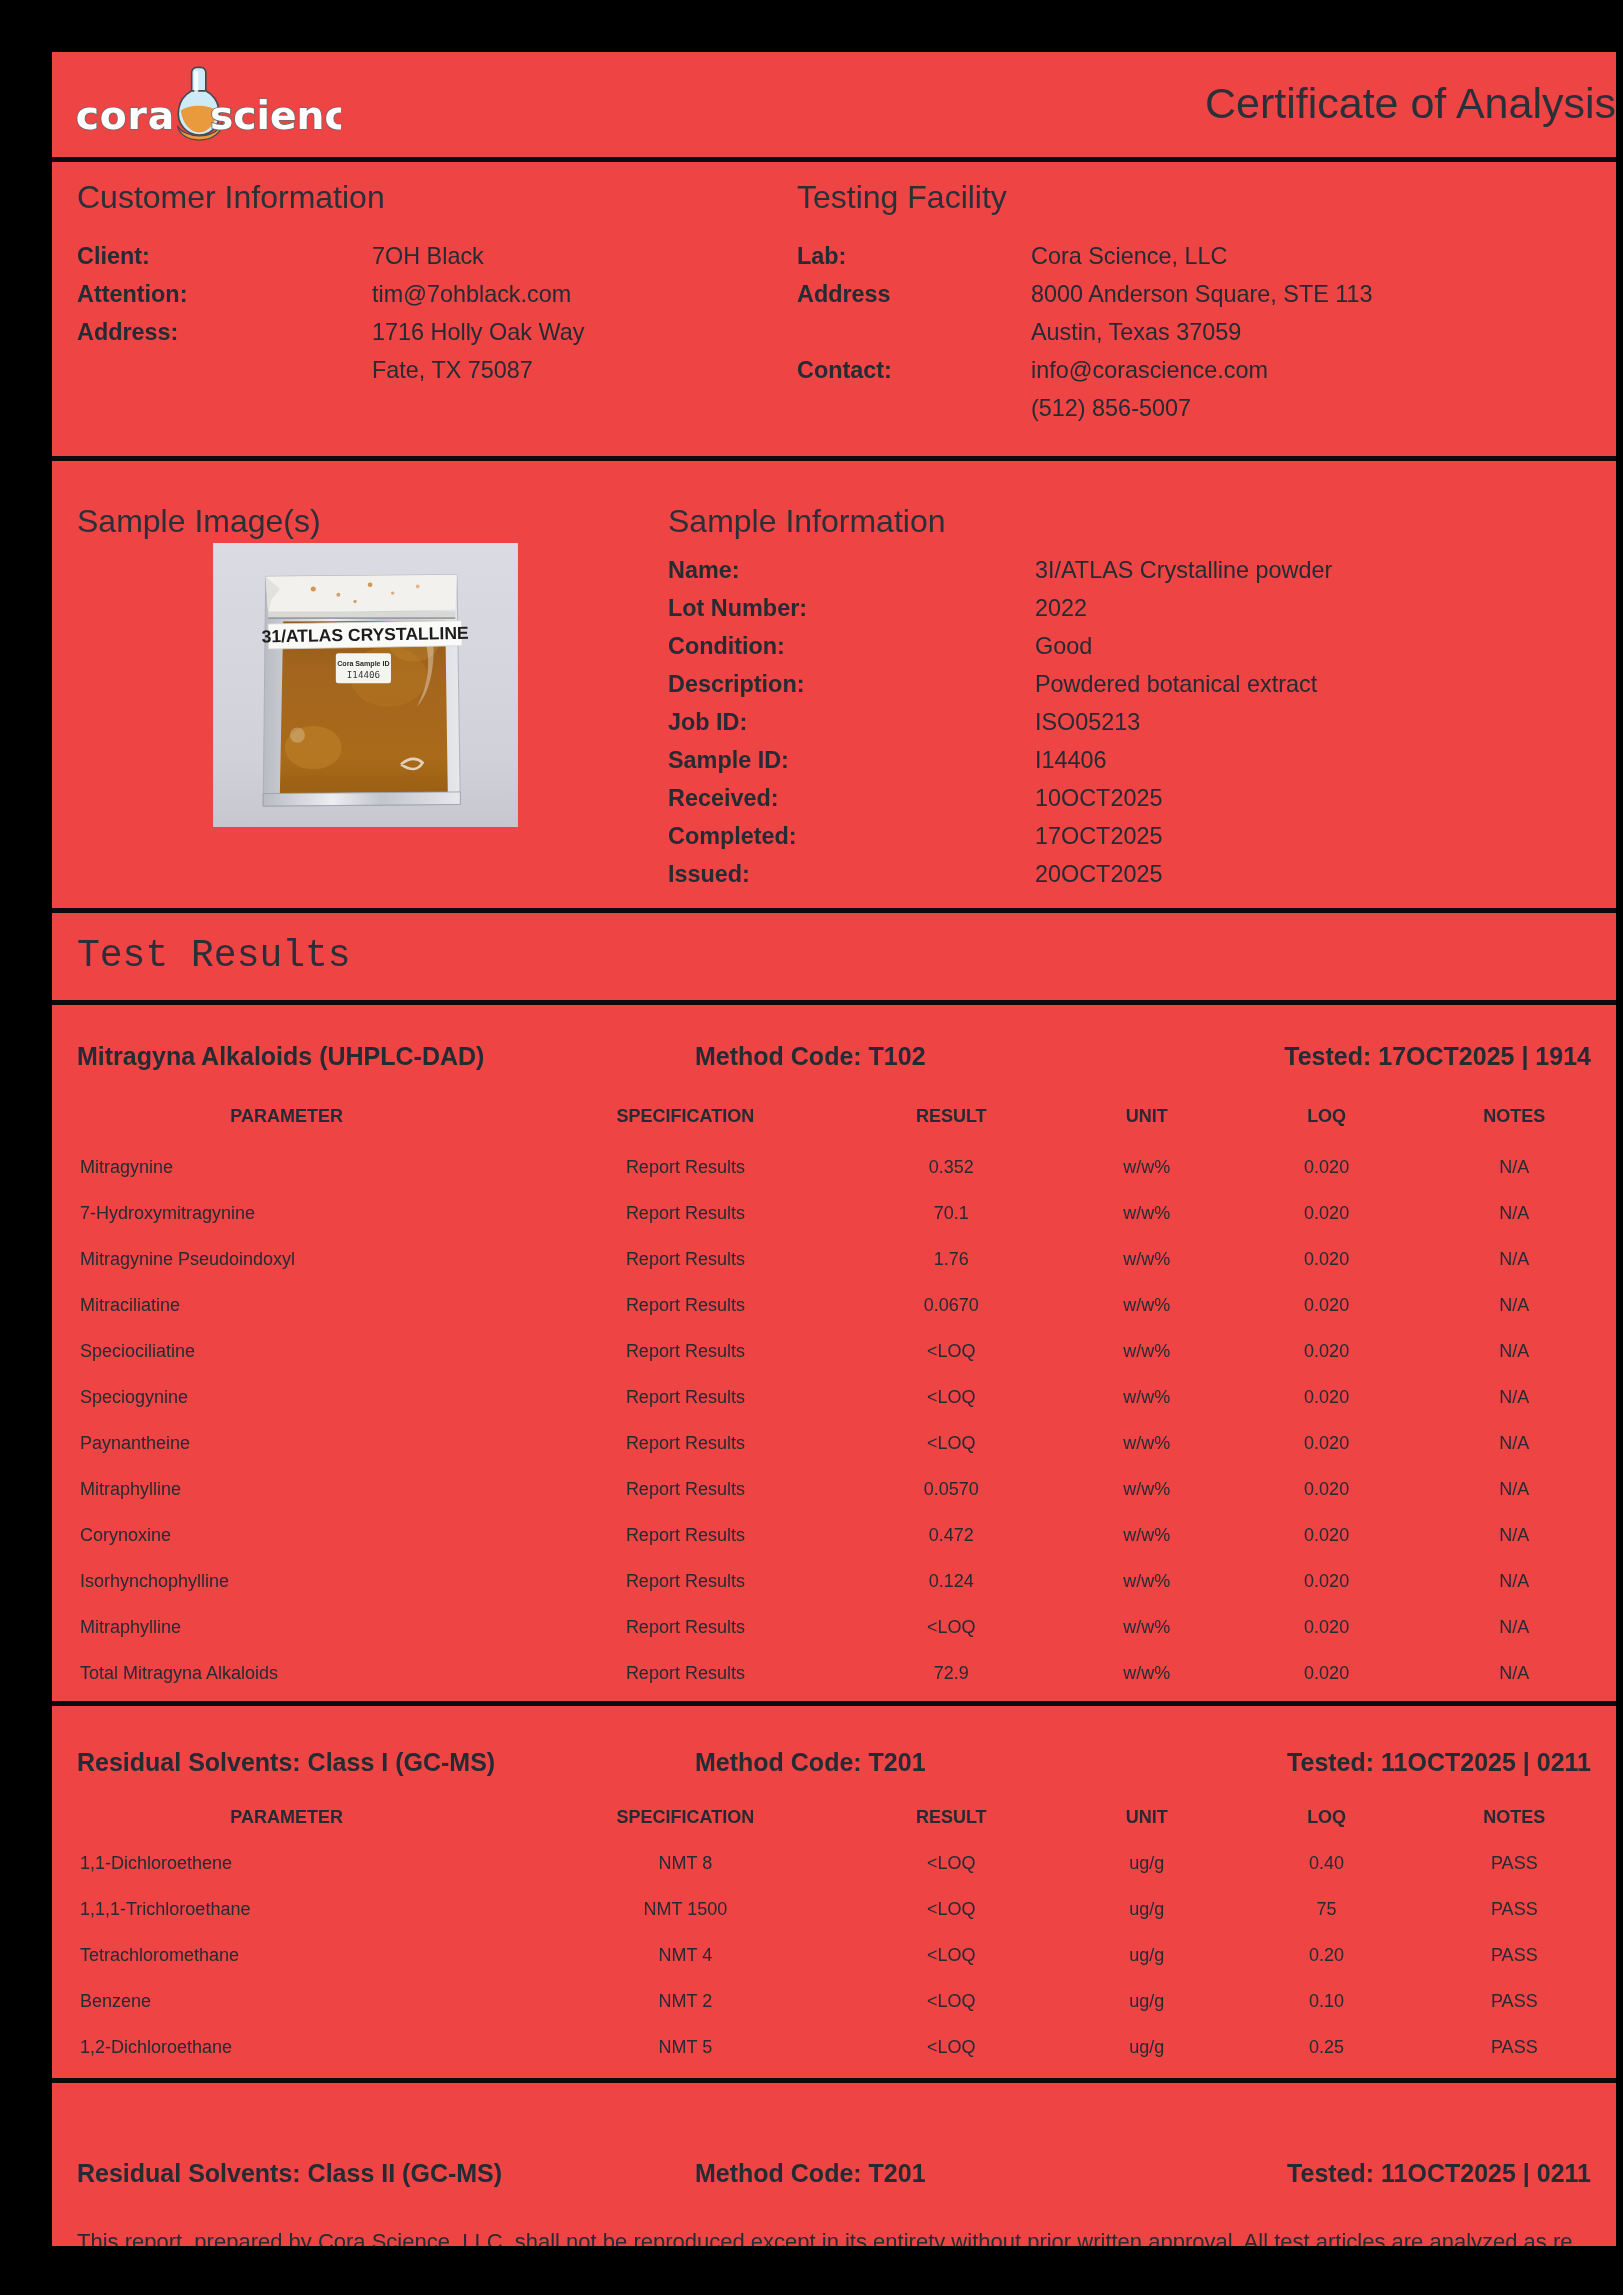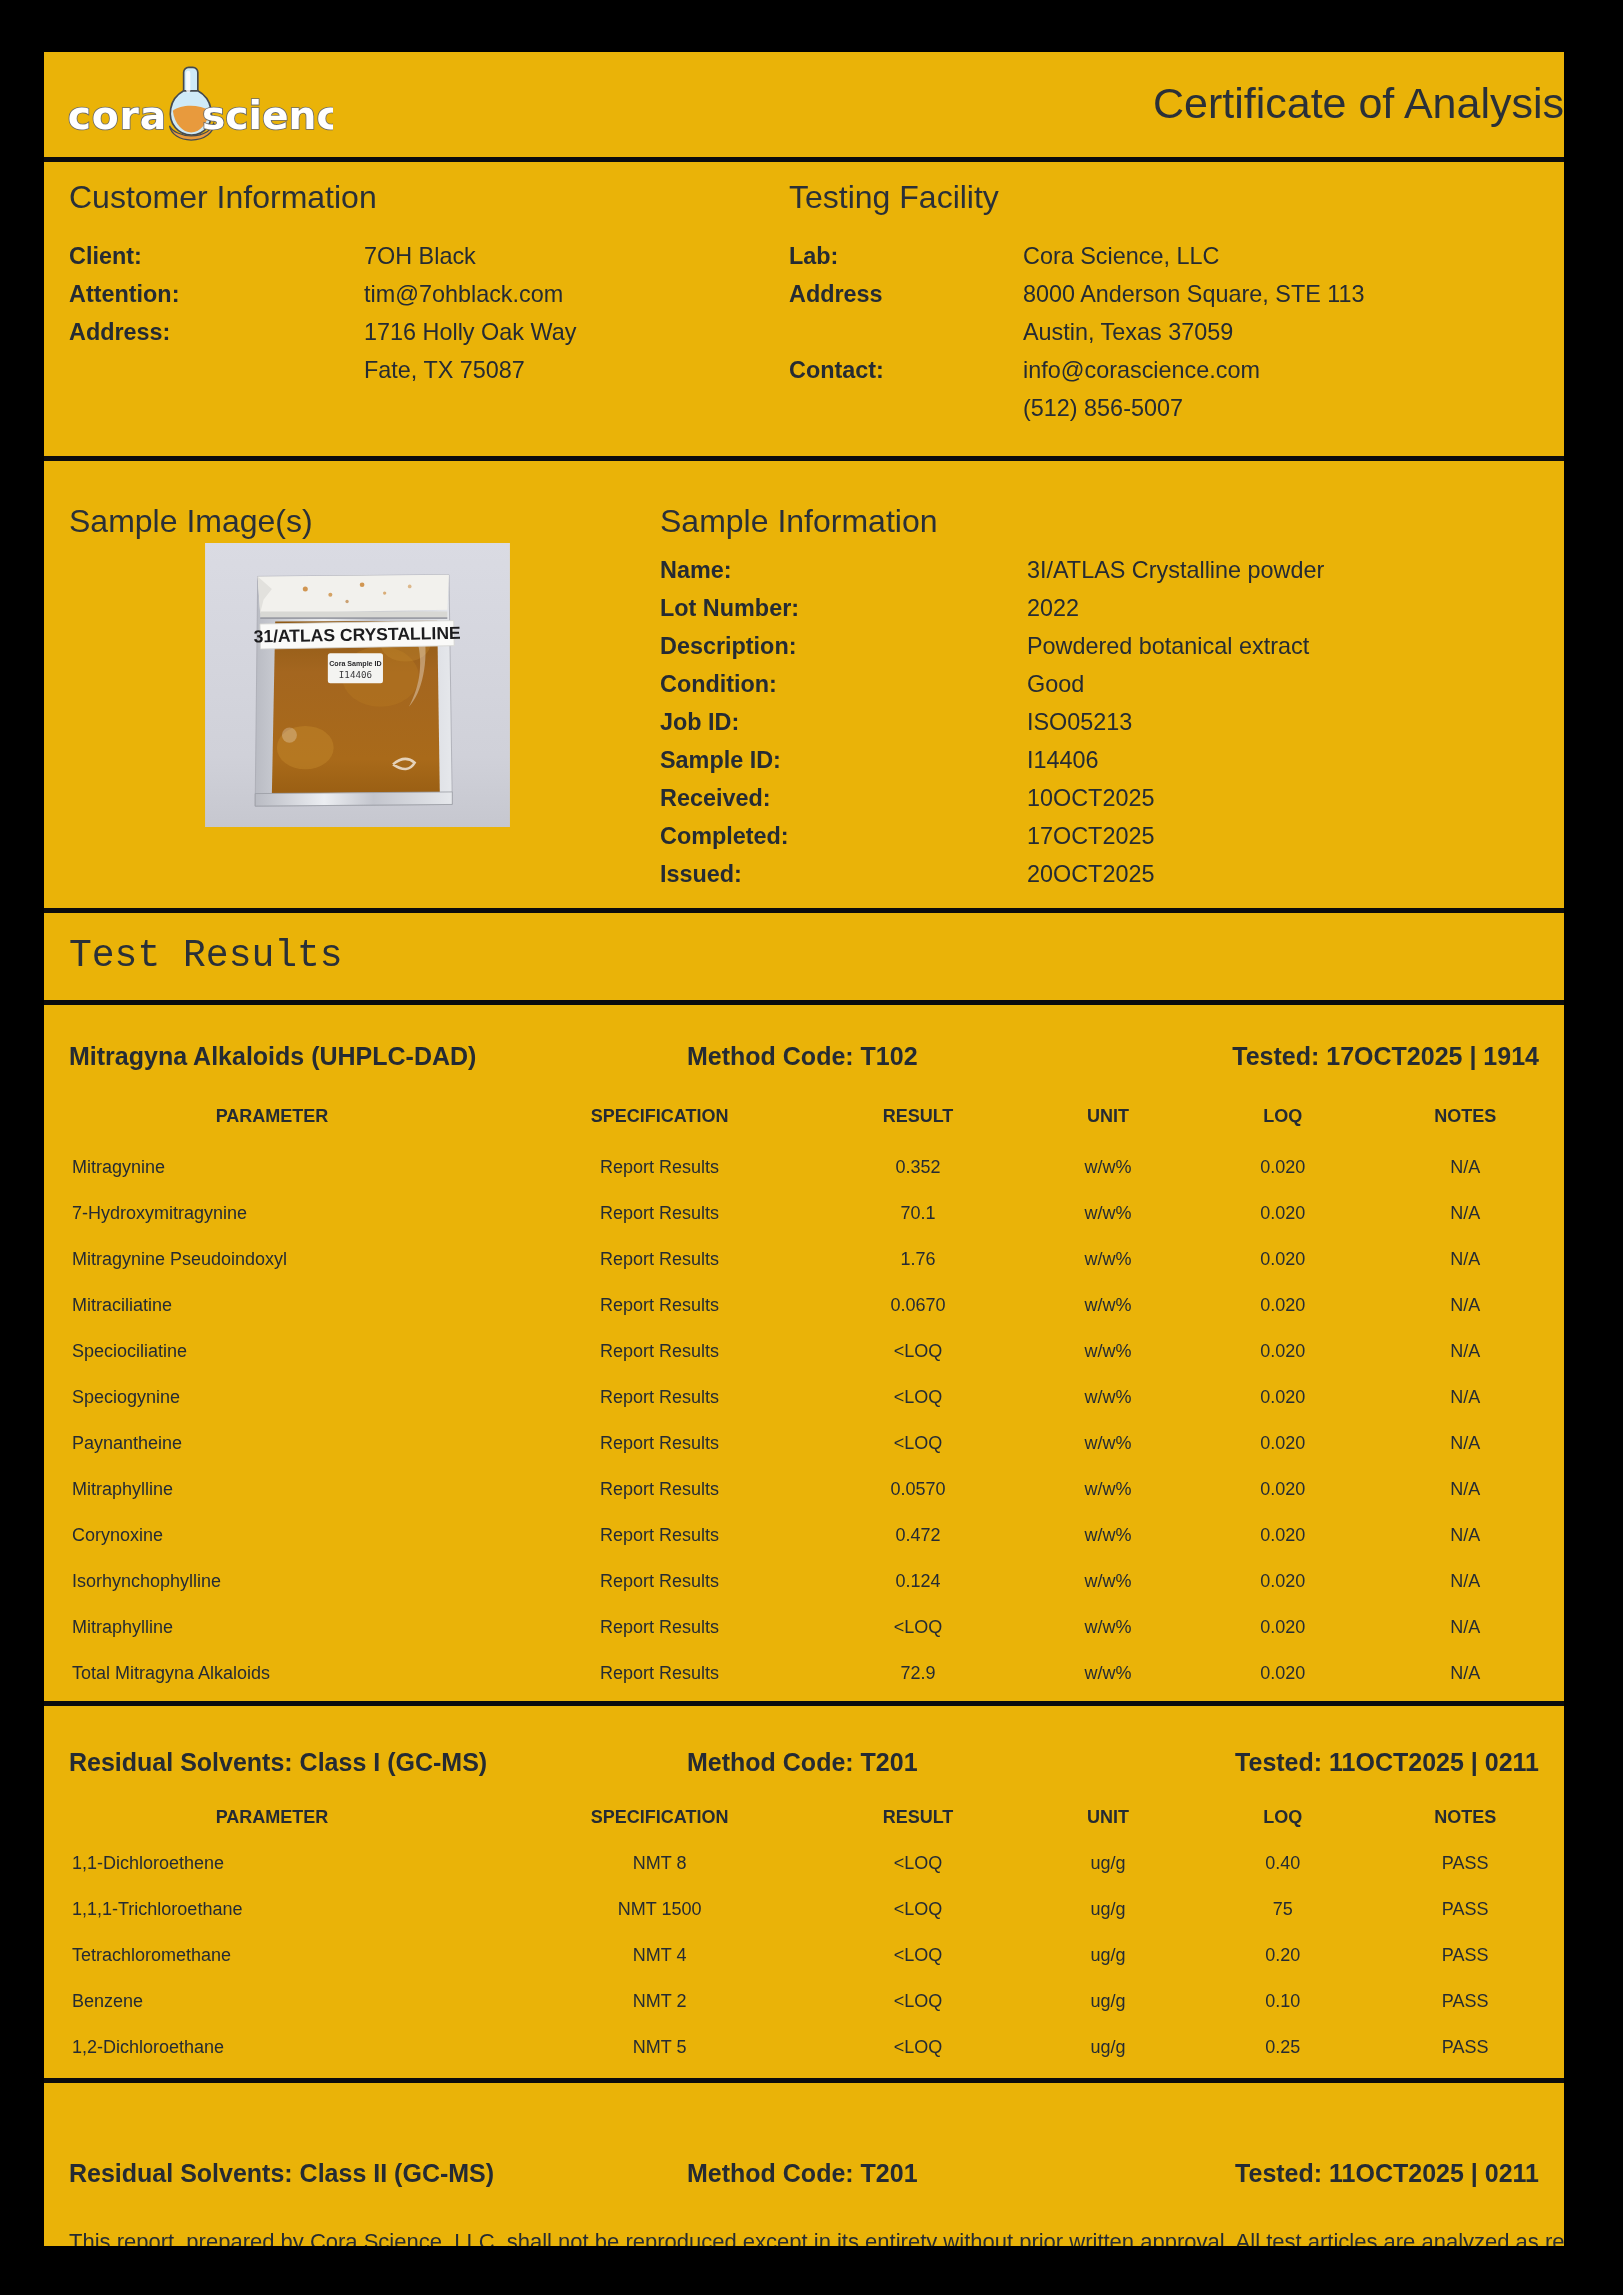--- a/index.html
+++ b/index.html
@@ -1,17 +1,17 @@
 <!DOCTYPE html>
 <html style="font-size:13.4px"><head>
 <meta charset="utf-8">
 <style>
   html,body{margin:0;padding:0;background:#000;}
   body{width:1624px;height:2295px;position:relative;font-family:"Liberation Sans",sans-serif;color:#252b33;}
-  .page{position:absolute;left:44px;top:52px;width:1520px;height:2194px;background:#eab308;overflow:hidden;}
+  .page{position:absolute;left:52px;top:52px;width:1520px;height:2194px;background:#ef4444;overflow:hidden;padding-left:44px;}
   .sep{position:absolute;left:0;width:100%;height:5px;background:#0b0b0d;}
   #sep1{top:105px;} #sep2{top:404px;} #sep3{top:856px;} #sep4{top:948px;} #sep5{top:1649px;} #sep6{top:2026px;}
 
   
   .hdr{position:absolute;top:0;left:0;width:100%;height:105px;}
   .hdr-title{position:absolute;top:0;left:0;width:100%;line-height:102px;text-align:right;font-size:43px;color:#2a3038;}
   .logo{position:absolute;left:22px;top:6.7px;}
 
   
   .sec-heading{position:absolute;font-size:32px;color:#2a3038;}
@@ -152,22 +152,22 @@
         <rect x="147" y="132" width="66" height="36" rx="3" fill="#f4f4f1"></rect>
         <text x="180" y="147" text-anchor="middle" font-family="Liberation Sans, sans-serif" font-size="8.5" font-weight="700" fill="#2a2a2c">Cora Sample ID</text>
         <text x="180" y="162" text-anchor="middle" font-family="DejaVu Sans Mono, monospace" font-size="11" fill="#3a3a3c">I14406</text>
       </g>
     </g>
   </svg>
 
   <div class="info-list" id="sample-list">
       <div class="info-row"><span class="lbl">Name:</span><span class="val">3I/ATLAS Crystalline powder</span></div>
       <div class="info-row"><span class="lbl">Lot Number:</span><span class="val">2022</span></div>
+      <div class="info-row"><span class="lbl">Condition:</span><span class="val">Good</span></div>
       <div class="info-row"><span class="lbl">Description:</span><span class="val">Powdered botanical extract</span></div>
-      <div class="info-row"><span class="lbl">Condition:</span><span class="val">Good</span></div>
       <div class="info-row"><span class="lbl">Job ID:</span><span class="val">ISO05213</span></div>
       <div class="info-row"><span class="lbl">Sample ID:</span><span class="val">I14406</span></div>
       <div class="info-row"><span class="lbl">Received:</span><span class="val">10OCT2025</span></div>
       <div class="info-row"><span class="lbl">Completed:</span><span class="val">17OCT2025</span></div>
       <div class="info-row"><span class="lbl">Issued:</span><span class="val">20OCT2025</span></div>
     </div>
   <div class="sep" id="sep3"></div>
 
   <div id="testresults-band">
     <h1>Test Results</h1>

